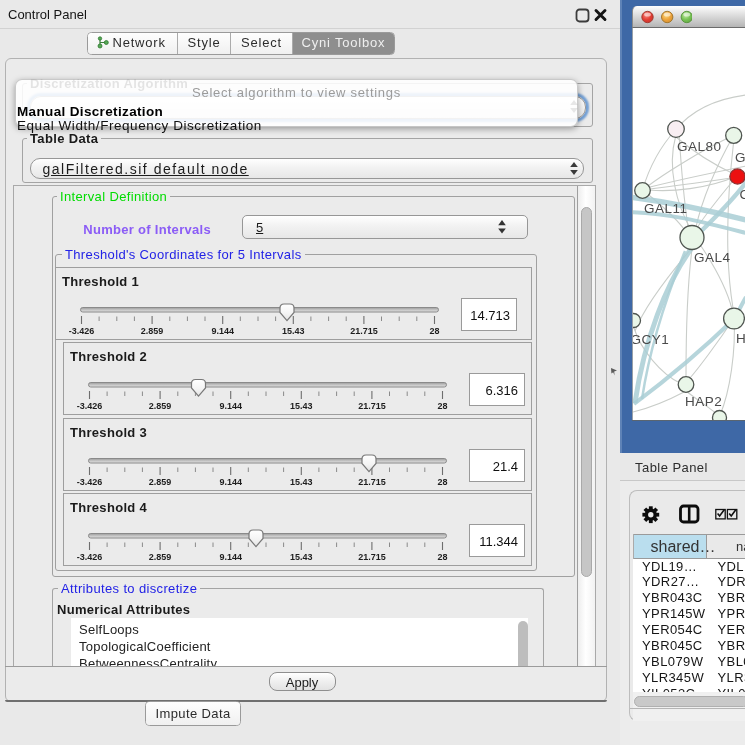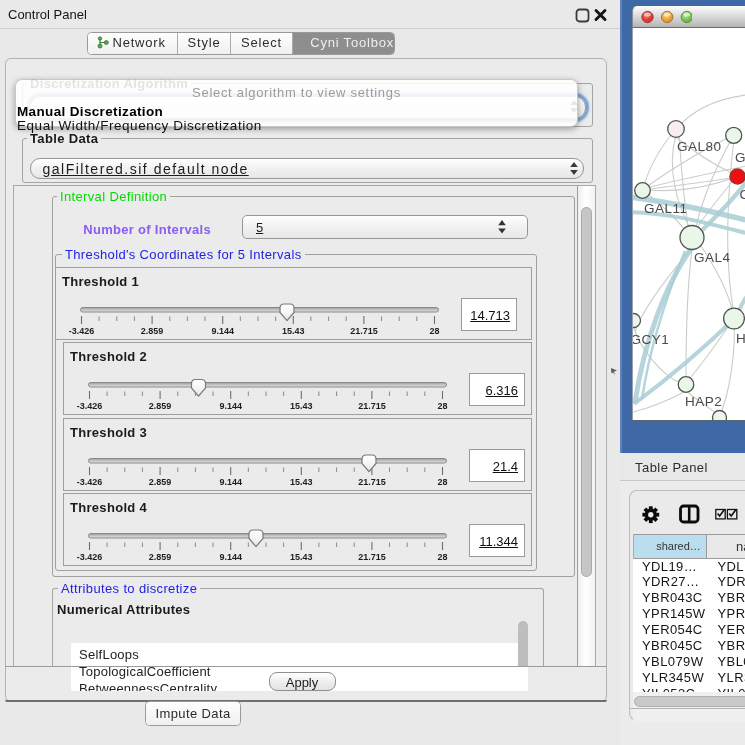--- a/index.html
+++ b/index.html
@@ -14,21 +14,21 @@
   .seg{display:flex;position:absolute;border:1px solid #9a9a9a;border-radius:4.5px;
        overflow:hidden;background:#fff;}
   .seg div{background:linear-gradient(#fefefe,#f0f0f0);color:#2c2c2c;text-align:center;
        border-left:1px solid #ababab;white-space:nowrap;}
   .seg div:first-child{border-left:none;}
   .seg div.sel{background:#8e8e8e;color:#efefef;}
   .tpanel{position:absolute;border:1px solid #9e9e9e;background:#ebebeb;}
   .tlab{position:absolute;left:6px;top:6px;font-size:13px;font-weight:bold;color:#1a1a1a;letter-spacing:0.3px;}
   .vbox{position:absolute;left:405px;top:30px;width:56px;height:33px;background:#fff;
         border:1px solid #9a9a9a;font-size:13px;color:#111;line-height:33px;
-        text-align:right;box-sizing:border-box;padding-right:6px;text-decoration:underline;}
+        text-align:right;box-sizing:border-box;padding-right:6px;}
 </style>
 </head>
 <body>
 
 <svg width="0" height="0" style="position:absolute">
  <defs>
   <linearGradient id="tg" x1="0" y1="0" x2="0" y2="1">
     <stop offset="0" stop-color="#9a9a9a"></stop>
         <stop offset="0.5" stop-color="#c3c3c3"></stop>
     <stop offset="1" stop-color="#e3e3e3"></stop>
@@ -66,21 +66,21 @@
 <div class="abs" style="left:8px;top:7px;font-size:13px;color:#141414;">Control Panel</div>
 <svg class="abs" style="left:574px;top:8px" width="36" height="16" viewBox="0 0 36 16">
   <rect x="2.5" y="1.5" width="12" height="12" rx="3" fill="none" stroke="#3c3c3c" stroke-width="1.8"></rect>
   <path d="M22,2.5 L31,11.5 M31,2.5 L22,11.5" stroke="#141414" stroke-width="2.9" stroke-linecap="round"></path>
 </svg>
 
 <div class="seg" style="left:87px;top:32px;height:20.5px;font-size:13px;letter-spacing:0.8px;">
   <div style="width:89px;line-height:20.5px;">&nbsp;&nbsp;&nbsp;Network</div>
   <div style="width:52px;line-height:20.5px;">Style</div>
   <div style="width:61px;line-height:20.5px;">Select</div>
-  <div class="sel" style="width:101px;line-height:20.5px;text-align:right;">Cyni Toolbox</div>
+  <div class="sel" style="width:101px;line-height:20.5px;">Cyni Toolbox</div>
 </div>
 <svg class="abs" style="left:97px;top:36px" width="12" height="13" viewBox="0 0 12 13">
   <path d="M3,3 L3,10 M3,6.5 L9,6.5" stroke="#3c7d3c" stroke-width="1.2" fill="none"></path>
   <circle cx="3" cy="2.5" r="1.7" fill="#57a757" stroke="#2f7a2f" stroke-width="0.8"></circle>
   <circle cx="3" cy="10" r="2" fill="#57a757" stroke="#2f7a2f" stroke-width="0.8"></circle>
   <circle cx="9.3" cy="6.5" r="2" fill="#57a757" stroke="#2f7a2f" stroke-width="0.8"></circle>
 </svg>
 
 <div class="abs" style="left:5px;top:58px;width:600px;height:642px;border:1px solid #b2b2b2;border-radius:6px;background:#ebebeb;"></div>
 <div class="abs" style="left:5px;top:699.5px;width:602px;height:2.5px;background:#6f6f6f;border-radius:0 0 3px 3px;"></div>
@@ -264,21 +264,21 @@
       <g transform="translate(183.5,34.5)">
         <path d="M1.5,5.5 Q1.5,1.5 5.5,1.5 L11.5,1.5 Q15.5,1.5 15.5,5.5 L15.5,10 L8.5,18.2 L1.5,10 Z" fill="url(#thg)" stroke="#787878" stroke-width="1.2"></path>
       </g>
     </svg>
     <div class="vbox">11.344</div>
   </div>
 
 <div class="grp" style="left:52px;top:588px;width:490px;height:78px;border-bottom:none;border-radius:3px 3px 0 0;"></div>
 <div class="glabel" style="left:58px;top:581.5px;color:#2222e6;">Attributes to discretize</div>
 <div class="abs" style="left:57px;top:601.5px;font-size:13px;letter-spacing:0.3px;font-weight:bold;color:#1a1a1a;">Numerical Attributes</div>
-<div class="abs" style="left:71px;top:618px;width:457px;height:48px;background:#fff;overflow:hidden;font-size:13px;letter-spacing:0.25px;color:#222;margin-top:25px;">
+<div class="abs" style="left:71px;top:618px;width:457px;height:48px;background:#fff;overflow:hidden;font-size:13px;letter-spacing:0.25px;color:#222;">
   <div style="padding:3px 0 0 8px;line-height:17px;">SelfLoops<br>TopologicalCoefficient<br>BetweennessCentrality</div>
 </div>
 <div class="abs" style="left:517.5px;top:621px;width:10px;height:46px;background:#bdbdbd;border-radius:5px 5px 0 0;"></div>
 
 <div class="abs" style="left:5px;top:666px;width:602px;height:1.3px;background:#9b9b9b;"></div>
 <div class="abs" style="left:268.5px;top:672px;width:67px;height:19px;border:1px solid #8f8f8f;border-radius:8px;background:linear-gradient(#ffffff,#efefef 50%,#e2e2e2);font-size:13px;color:#1d1d1d;text-align:center;line-height:19px;box-sizing:border-box;">Apply</div>
 
 <div class="seg" style="left:145px;top:701px;height:23px;font-size:13px;letter-spacing:0.4px;">
   <div style="width:94px;line-height:23px;">Impute Data</div>
 </div>
@@ -388,21 +388,21 @@
  <g stroke="#111" fill="none">
   <rect x="74.8" y="6.5" width="9.4" height="9.4" stroke-width="1.3"></rect>
   <path d="M76.6,10.6 L78.6,13 L83.4,6.6" stroke-width="1.6"></path>
   <rect x="86.4" y="6.5" width="9.4" height="9.4" stroke-width="1.3"></rect>
   <path d="M88.2,10.6 L90.2,13 L95,6.6" stroke-width="1.6"></path>
  </g>
 </svg>
 <div class="abs" style="left:632.5px;top:534px;width:112.5px;height:24.5px;border-top:1px solid #9a9a9a;border-bottom:1px solid #9a9a9a;box-sizing:border-box;overflow:hidden;">
   <div style="position:absolute;left:0;top:0;width:74px;height:24.5px;background:#badeee;border-right:1px solid #9a9a9a;box-sizing:border-box;"></div>
   <div style="position:absolute;left:74px;top:0;width:45px;height:24.5px;background:#e9e9e9;"></div>
-  <div style="position:absolute;left:18px;top:0;width:56px;text-align:center;line-height:23px;font-size:11px;color:#333;">shared…</div>
+  <div style="position:absolute;left:18px;top:0;width:56px;text-align:center;line-height:23px;font-size:16px;color:#333;">shared…</div>
   <div style="position:absolute;left:103.5px;top:0;line-height:23px;font-size:13px;color:#333;">na</div>
 </div>
 <div class="abs" style="left:632.5px;top:534px;width:1px;height:174px;background:#aaa;"></div>
 <div class="abs" style="left:632.5px;top:558.5px;width:112.5px;height:133.5px;background:#fff;overflow:hidden;"></div>
 <div class="abs" style="left:642px;top:558.5px;height:15.9px;line-height:15.9px;font-size:13px;letter-spacing:0.4px;color:#161616;">YDL19…</div>
 <div class="abs" style="left:717.5px;top:558.5px;height:15.9px;line-height:15.9px;font-size:13px;letter-spacing:0.4px;color:#161616;">YDL194W</div>
 <div class="abs" style="left:642px;top:574.4px;height:15.9px;line-height:15.9px;font-size:13px;letter-spacing:0.4px;color:#161616;">YDR27…</div>
 <div class="abs" style="left:717.5px;top:574.4px;height:15.9px;line-height:15.9px;font-size:13px;letter-spacing:0.4px;color:#161616;">YDR277C</div>
 <div class="abs" style="left:642px;top:590.3px;height:15.9px;line-height:15.9px;font-size:13px;letter-spacing:0.4px;color:#161616;">YBR043C</div>
 <div class="abs" style="left:717.5px;top:590.3px;height:15.9px;line-height:15.9px;font-size:13px;letter-spacing:0.4px;color:#161616;">YBR043C</div>

